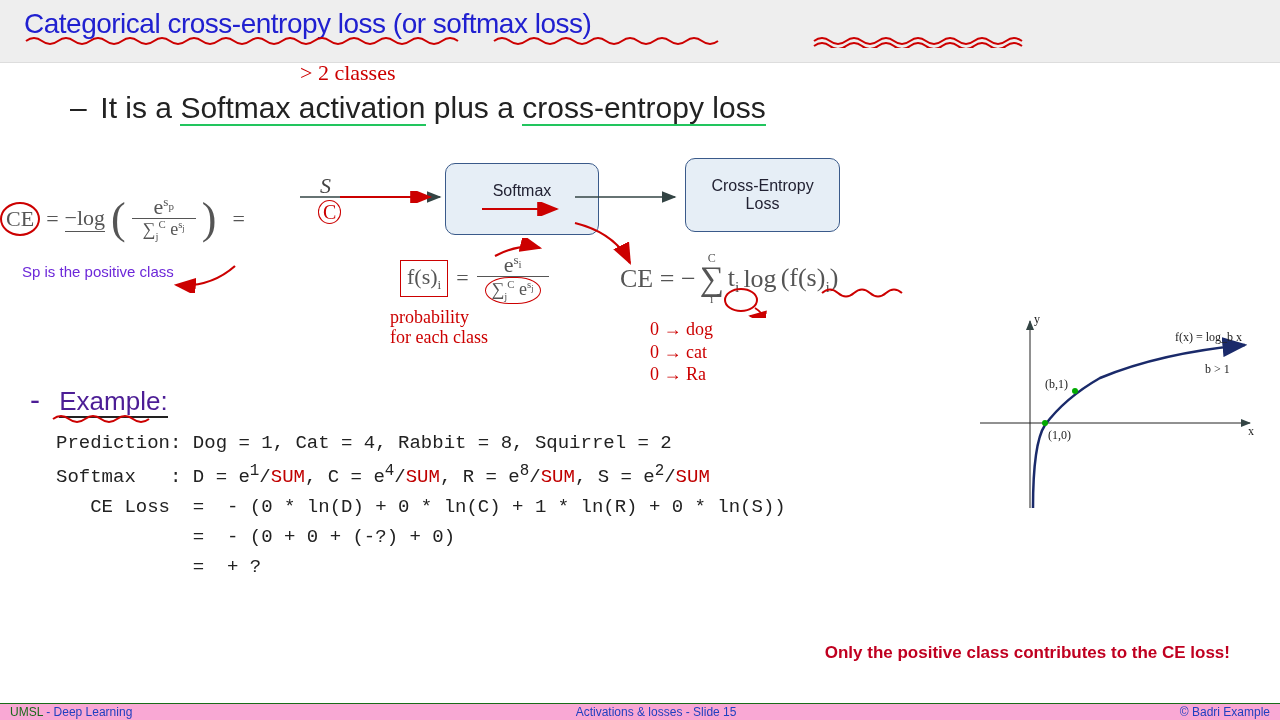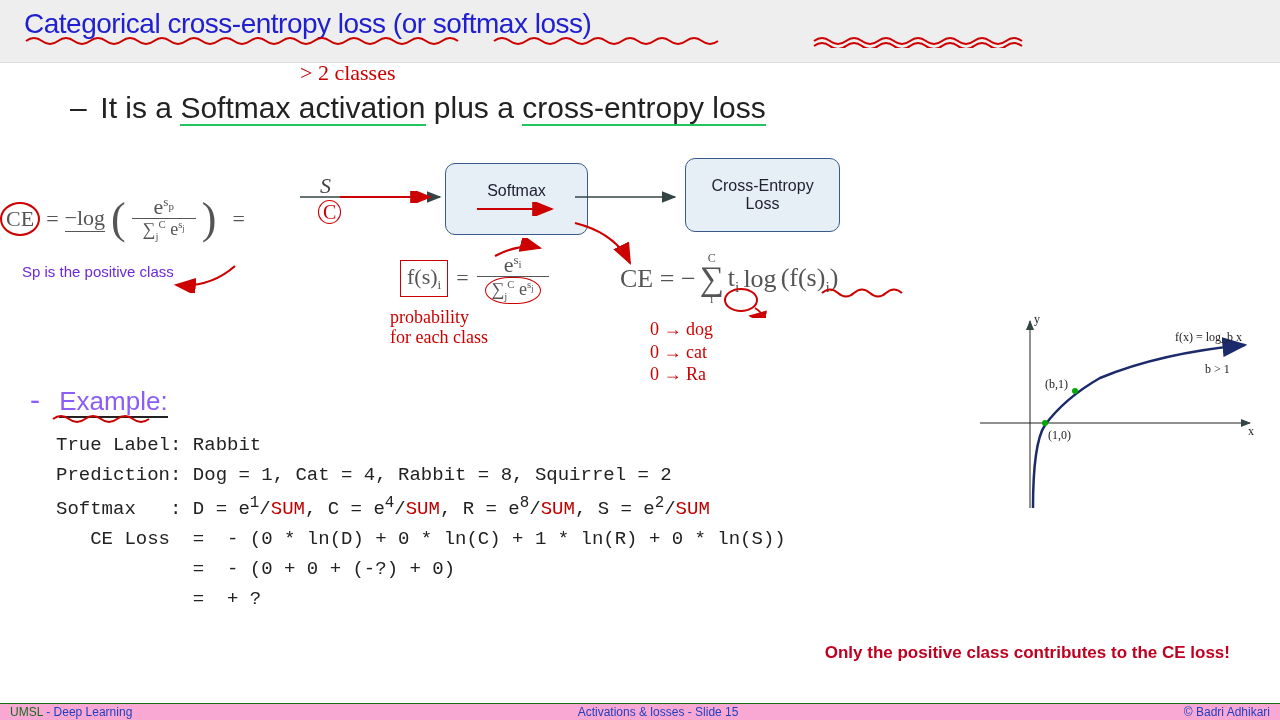--- a/index.html
+++ b/index.html
@@ -60,21 +60,21 @@
     font-family: 'Times New Roman', serif;
     color: #555;
     font-size: 22px;
   }
   .formula .sup { font-size: 0.6em; vertical-align: super; }
   .formula .sub { font-size: 0.6em; vertical-align: sub; }
   .small-note { font-size: 15px; color:#6d28d9; }
 
   
   .example-head {
-    font-size: 26px; color:#8b5cf6; margin-left: 30px;
+    font-size: 26px; color:#4c1d95; margin-left: 30px;
   }
   .example-head .und { border-bottom: 2px solid #222; }
   .mono { font-family: 'Courier New', monospace; font-size: 19px; color:#222; white-space: pre; }
   .sum { color:#c00000; }
 
   .footnote {
     position:absolute; bottom:20px; right:50px;
     color:#c00020; font-size:17px;font-weight:bold;
   }
 
@@ -130,21 +130,21 @@
   <div class="abs" style="left:320px; top:110px">
     <span style="font-family:'Times New Roman';font-size:22px;font-style:italic;color:#444">S</span>
   </div>
   <div class="abs hand-red" style="left:318px; top:138px; font-size:20px">
     <span style="border:1.8px solid #c00;border-radius:50%;padding:0 4px">C</span>
   </div>
   <svg class="abs" style="left:300px; top:128px" width="160" height="12">
     <line x1="0" y1="6" x2="140" y2="6" class="arrow-line"></line>
     <line x1="40" y1="6" x2="130" y2="6" class="red-arrow"></line>
   </svg>
-  <div class="flowbox abs" style="left:445px; top:100px; width:143px">
+  <div class="flowbox abs" style="left:445px; top:100px; width:154px">
     <span>Softmax</span>
     <svg width="90" height="14" style="display:block;margin:2px auto 0">
       <line x1="5" y1="7" x2="80" y2="7" class="red-arrow"></line>
     </svg>
   </div>
   <svg class="abs" style="left:575px; top:128px" width="110" height="12">
     <line x1="0" y1="6" x2="100" y2="6" class="arrow-line"></line>
   </svg>
   <div class="flowbox abs" style="left:685px; top:95px; width:155px; white-space:pre-line">Cross-Entropy
 Loss</div>
@@ -227,30 +227,29 @@
   </svg>
 
   <div class="abs" style="left:0; top:320px; width:900px">
     <div class="example-head">
       <span class="dash" style="font-size:30px">-</span>
       <span class="und">Example:</span>
       <svg width="120" height="10" style="vertical-align:-14px;margin-left:-124px">
           <path class="squiggle" d="M2 5 q8 -6 16 0 t16 0 t16 0 t16 0 t16 0 t16 0"></path>
         </svg>
     </div>
-    <div class="mono" style="margin:10px 0 0 56px">True Label: Rabbit</div>
     <div class="mono" style="margin:8px 0 0 56px">Prediction: Dog = 1, Cat = 4, Rabbit = 8, Squirrel = 2</div>
     <div class="mono" style="margin:8px 0 0 56px"><span>Softmax   : D = e</span><sup>1</sup><span>/</span><span class="sum">SUM</span><span>, C = e</span><sup>4</sup><span>/</span><span class="sum">SUM</span><span>, R = e</span><sup>8</sup><span>/</span><span class="sum">SUM</span><span>, S = e</span><sup>2</sup><span>/</span><span class="sum">SUM</span></div>
     <div class="mono" style="margin:8px 0 0 56px">   CE Loss  =  - (0 * ln(D) + 0 * ln(C) + 1 * ln(R) + 0 * ln(S))</div>
     <div class="mono" style="margin:8px 0 0 56px">            =  - (0 + 0 + (-?) + 0)</div>
     <div class="mono" style="margin:8px 0 0 56px">            =  + ?</div>
   </div>
 
   <div class="footnote">Only the positive class contributes to the CE loss!</div>
 </div>
 
 <div class="footer">
   <span>
     <span>UMSL</span><span class="blue"> - </span><span class="blue">Deep Learning</span>
   </span>
   <span class="blue">Activations &amp; losses -  Slide  15</span>
-  <span class="blue">© Badri Adhikari</span>
+  <span class="blue">© Badri Example</span>
 </div>
 
 </body></html>

